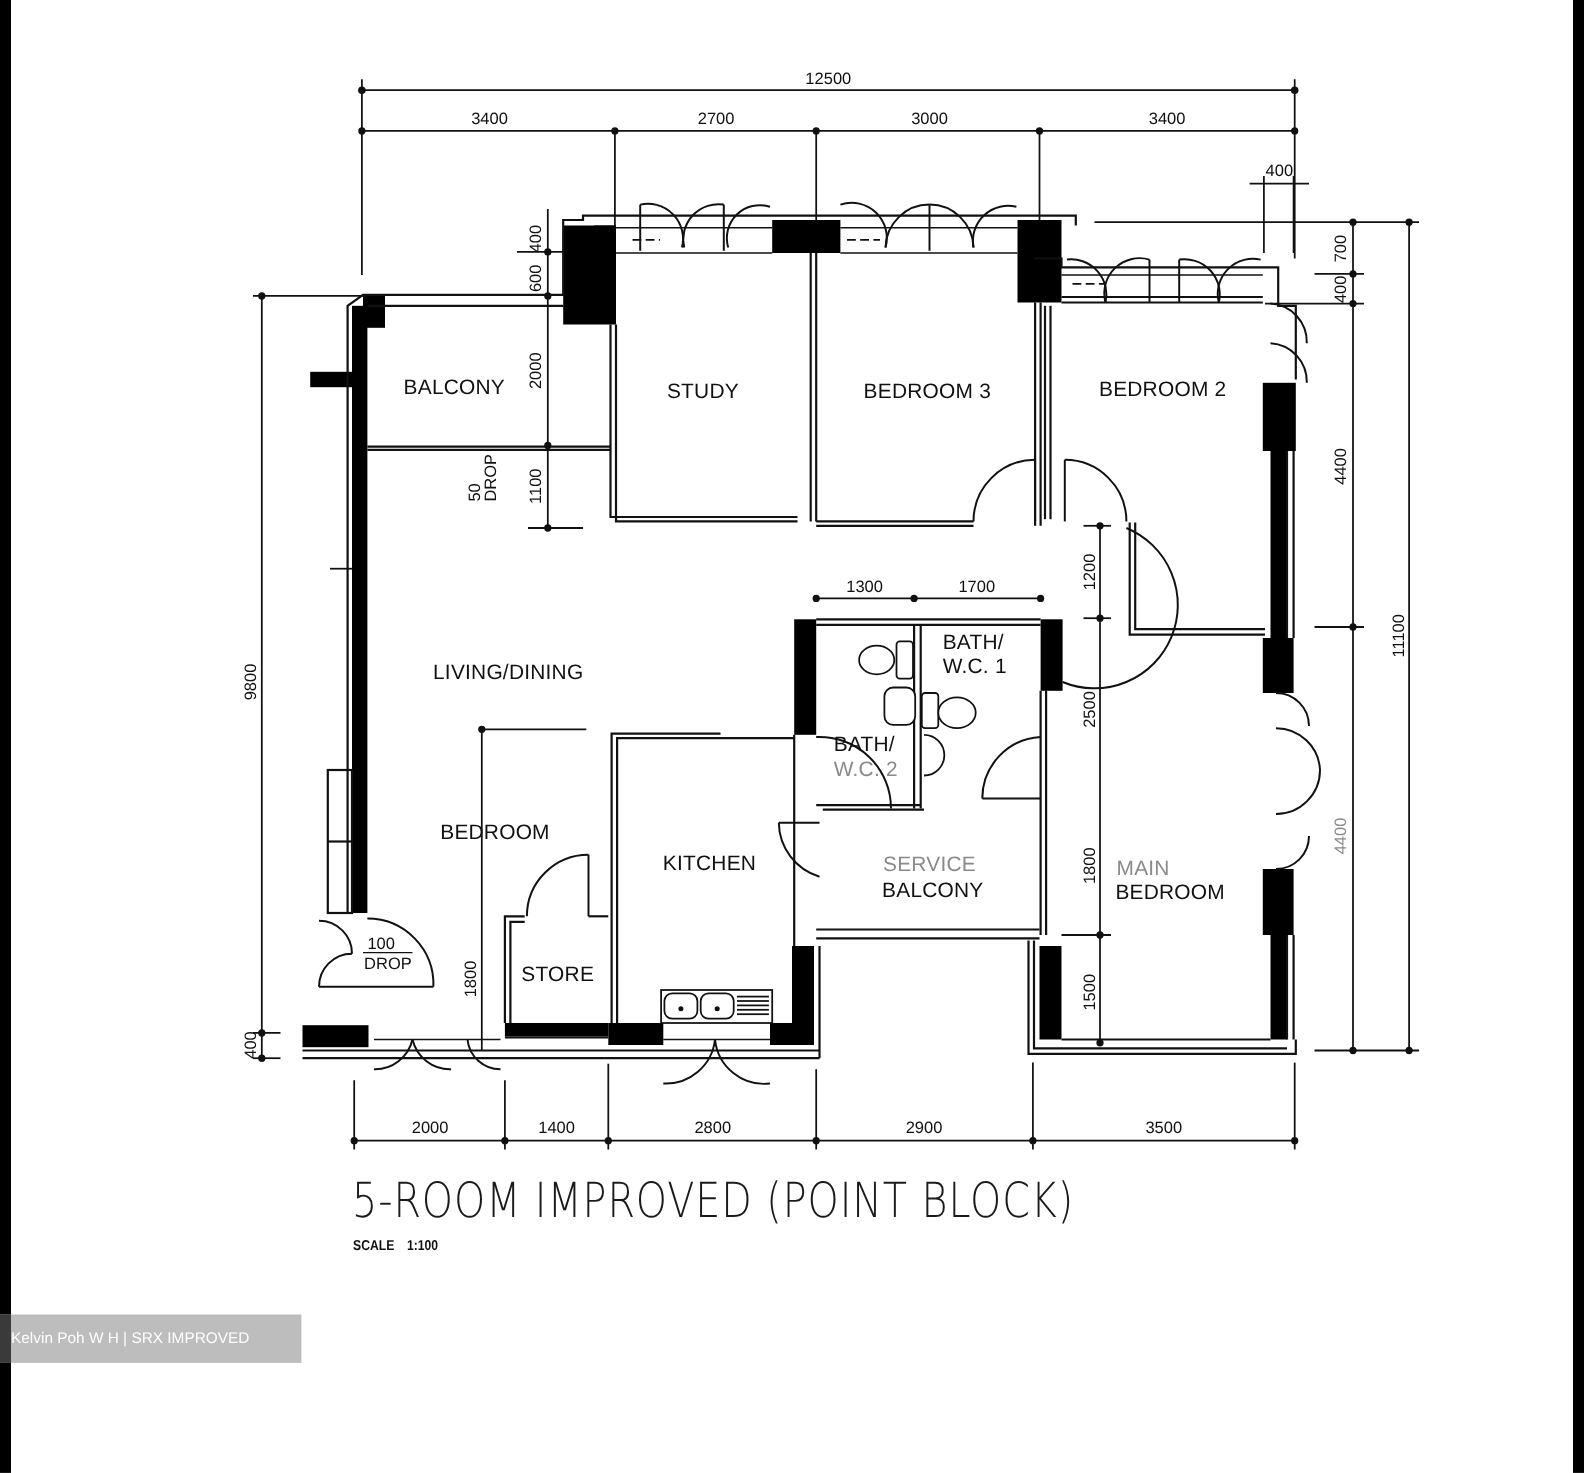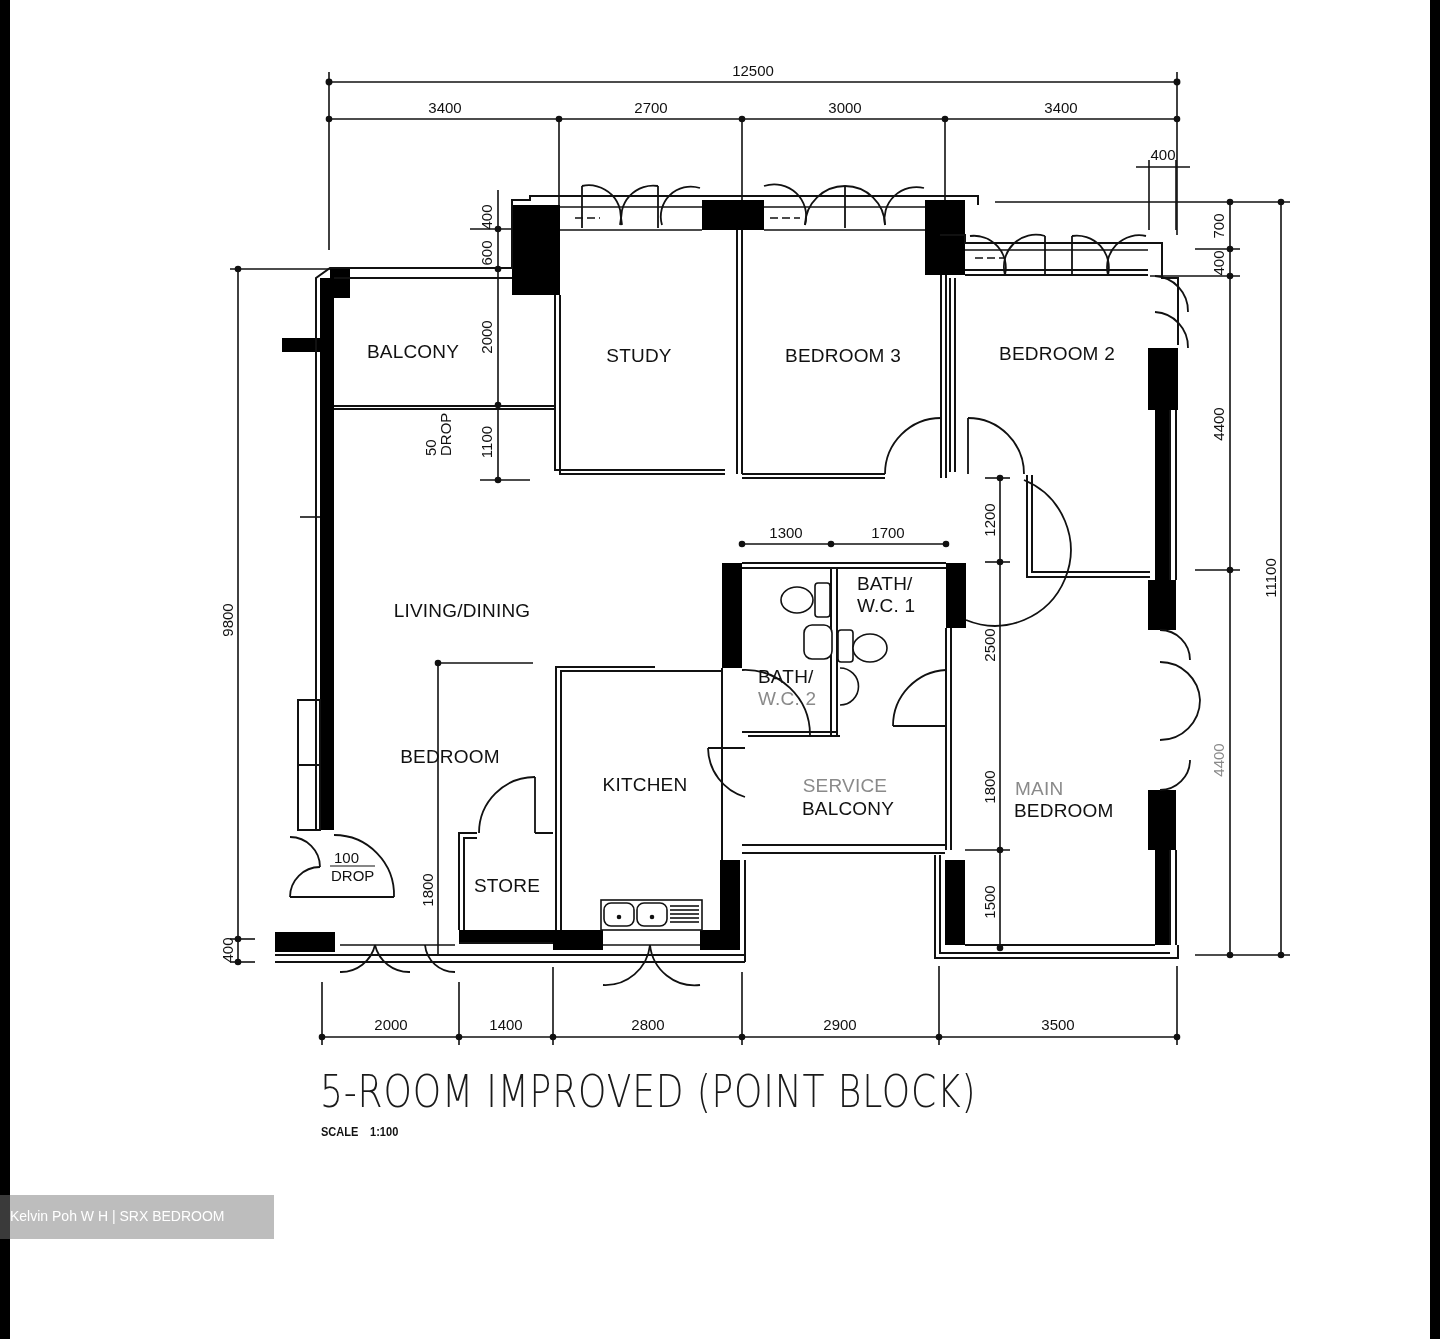--- a/index.html
+++ b/index.html
@@ -364,14 +364,14 @@
     <text transform="translate(995,787) rotate(-90)" text-anchor="middle">1800</text>
     <text transform="translate(995,902) rotate(-90)" text-anchor="middle">1500</text>
     <text transform="translate(433,890) rotate(-90)" text-anchor="middle">1800</text>
   </g>
 </svg>
 
 <div class="title-text">5-ROOM IMPROVED (POINT BLOCK)</div>
 <div class="scale-text"><span>SCALE</span> <span>1:100</span></div>
 
 <div class="watermark">
-  <span>Kelvin Poh W H | SRX BEDROOM</span>
+  <span>Kelvin Poh W H | SRX IMPROVED</span>
 </div>
 
 </body></html>

